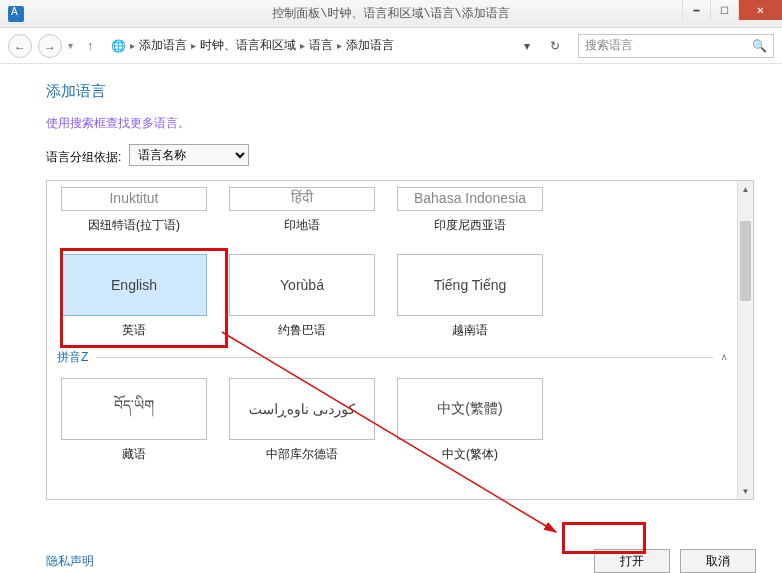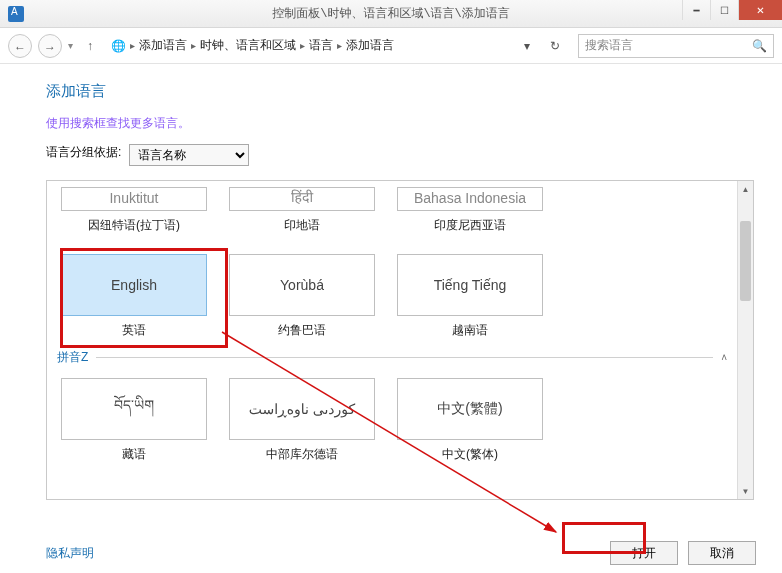--- a/index.html
+++ b/index.html
@@ -16,21 +16,21 @@
   .nav-sep { color:#888; font-size:10px; }
   .breadcrumb { flex:1; display:flex; align-items:center; gap:4px; color:#222; font-size:12px; padding-left:4px;}
   .breadcrumb .crumb { }
   .breadcrumb .chev { color:#666; font-size:10px;}
   .refresh, .up-btn, .dd-btn {width:22px; height:22px; display:flex;align-items:center;justify-content:center;color:#555;}
   .search-box { width:196px; height:24px; border:1px solid #c8c8c8; display:flex; align-items:center; padding:0 6px; color:#888; margin-left:6px; background:#fff;}
   .search-box span.ph {flex:1;}
   .content { padding: 18px 28px 0 46px; }
   h1 { font-size:15px; color:#1a6fb0; font-weight:normal; margin-bottom:14px;}
   .hint { font-size:12px; color:#8b5cf6; margin-bottom:12px;}
-  .group-row { display:flex; align-items:flex-start; gap:8px; margin-bottom:14px; font-size:12px;}
+  .group-row { display:flex; align-items:flex-end; gap:8px; margin-bottom:14px; font-size:12px;}
   select.grouper { width:120px; height:22px; border:1px solid #a8a8a8; font-size:12px; padding-left:4px; background:#f8f8f8;}
   .list-outer{ border:1px solid #c9c9c9; height:320px; position:relative; background:#fff;}
   .scroll-area{ position:absolute; left:0; top:0; right:16px; bottom:0; overflow:hidden; padding:0 10px;}
   .scrollbar{ position:absolute; right:0; top:0; width:16px; bottom:0; background:#f1f1f1; border-left:1px solid #dcdcdc;}
   .scrollbar .up,.scrollbar .down{height:16px; display:flex;align-items:center;justify-content:center; color:#666; font-size:8px;}
   .scrollbar .down{position:absolute;bottom:0;left:0;right:0;}
   .scrollbar .thumb{position:absolute; left:2px; right:2px; top:40px; height:80px; background:#c9c9c9; border-radius:2px;}
   .row { display:flex; gap:22px; padding:6px 4px 4px 4px;}
   .lang{ width:146px; text-align:center;}
   .card{ height:62px; border:1px solid #bfbfbf; background:#fff; display:flex; align-items:center; justify-content:center; font-size:13px; color:#444; margin-bottom:6px; position:relative;}
@@ -41,24 +41,24 @@
   .row.first .card .native{ color:#888;}
   .stacked{ position:relative;}
   .stacked::before, .stacked::after{ content:""; position:absolute; top:-4px; bottom:4px; width:100%; border:1px solid #bfbfbf; background:#fff; z-index:-1;}
   .stacked::before{ left:4px; z-index:-1;}
   .stacked::after{ left:8px; top:-8px; bottom:8px; z-index:-2;}
   .stacked.sel::before{background:#cfe8fb;border-color:#7fb9e4;}
   .stacked.sel::after{background:#cfe8fb;border-color:#7fb9e4;}
   .section-divider{ display:flex; align-items:center; margin:6px 0; color:#1a6fb0; font-size:12px;}
   .section-divider .line{ flex:1; height:1px; background:#d0d0d0; margin-left:8px;}
   .section-divider .toggle{ color:#666; margin-left:8px; font-size:10px;}
-  .footer{ position:absolute; left:0; right:0; bottom:0; padding:10px 26px 8px 46px; display:flex; align-items:center; justify-content:space-between;}
+  .footer{ position:absolute; left:0; right:0; bottom:0; padding:10px 26px 0 46px; display:flex; align-items:center; justify-content:space-between;}
   .link{ color:#1a6fb0; font-size:12px;}
   .btns{ display:flex; gap:10px;}
-  .btn{ width:68px; height:24px; border:1px solid #a8a8a8; background:#f3f3f3; font-size:12px; display:flex;align-items:center;justify-content:center;}
+  .btn{ width:76px; height:24px; border:1px solid #a8a8a8; background:#f3f3f3; font-size:12px; display:flex;align-items:center;justify-content:center;}
   
   .red-box{ position:absolute; border:3px solid #d31111; pointer-events:none;}
   .arrow-svg{position:absolute; left:0; top:0; pointer-events:none;}
 </style>
 </head>
 <body>
 
 <div class="titlebar">
   <span class="icon"></span>
   <span class="title">控制面板\时钟、语言和区域\语言\添加语言</span>

